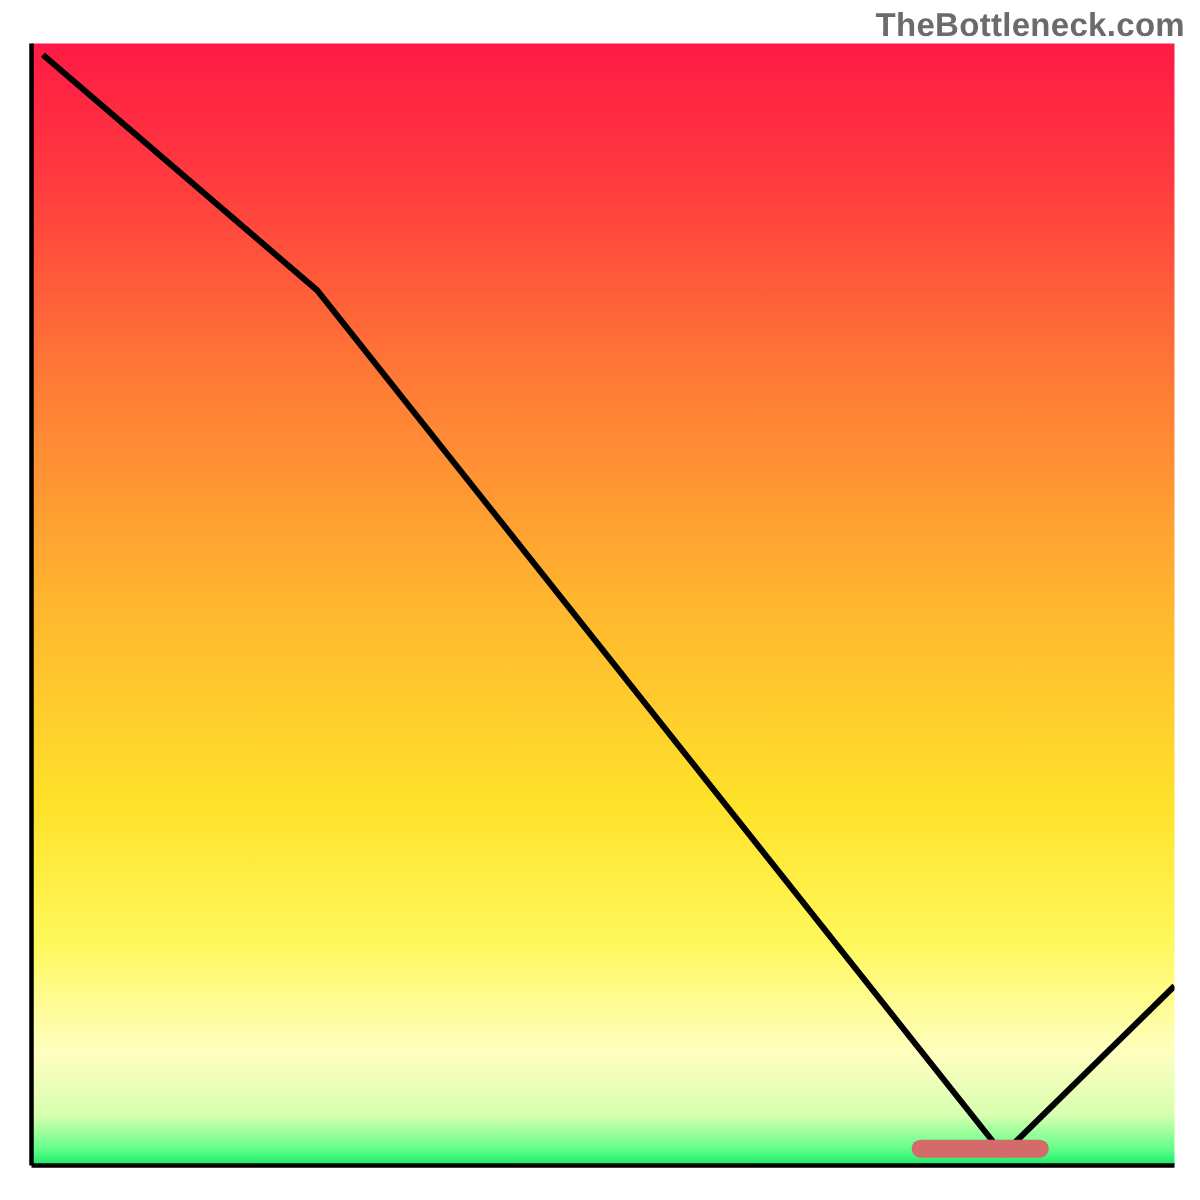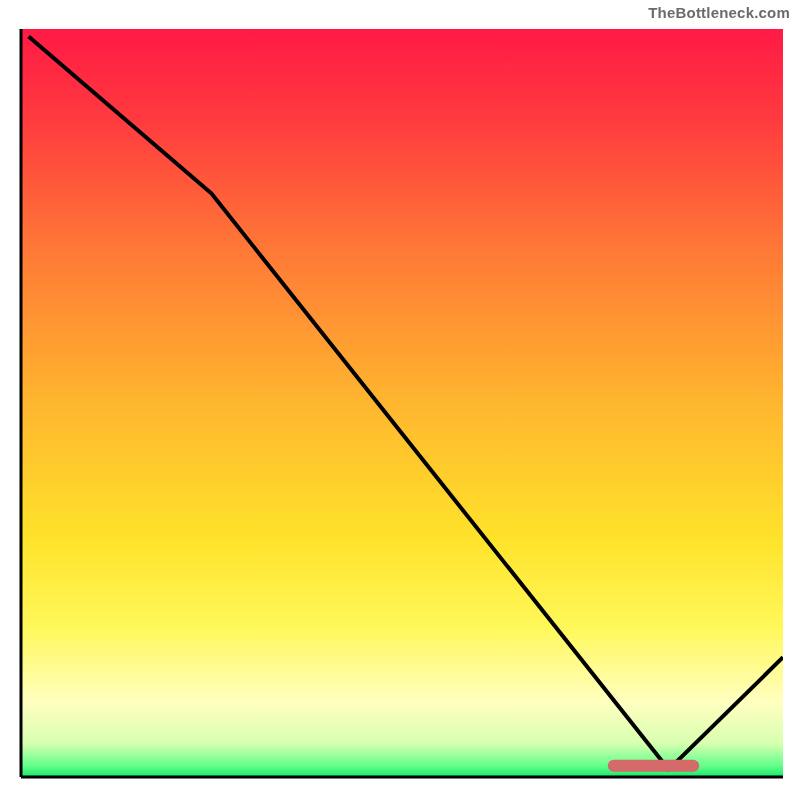--- a/index.html
+++ b/index.html
@@ -12,21 +12,21 @@
   }
   .stage {
     position: relative;
     width: 800px;
     height: 800px;
   }
   .watermark {
     position: absolute;
     top: 4px;
     right: 10px;
-    font-size: 15px;
+    font-size: 22px;
     color: #6b6b6b;
     font-weight: 600;
     letter-spacing: 0.2px;
   }
   svg {
     position: absolute;
     left: 0;
     top: 0;
   }
 </style>

